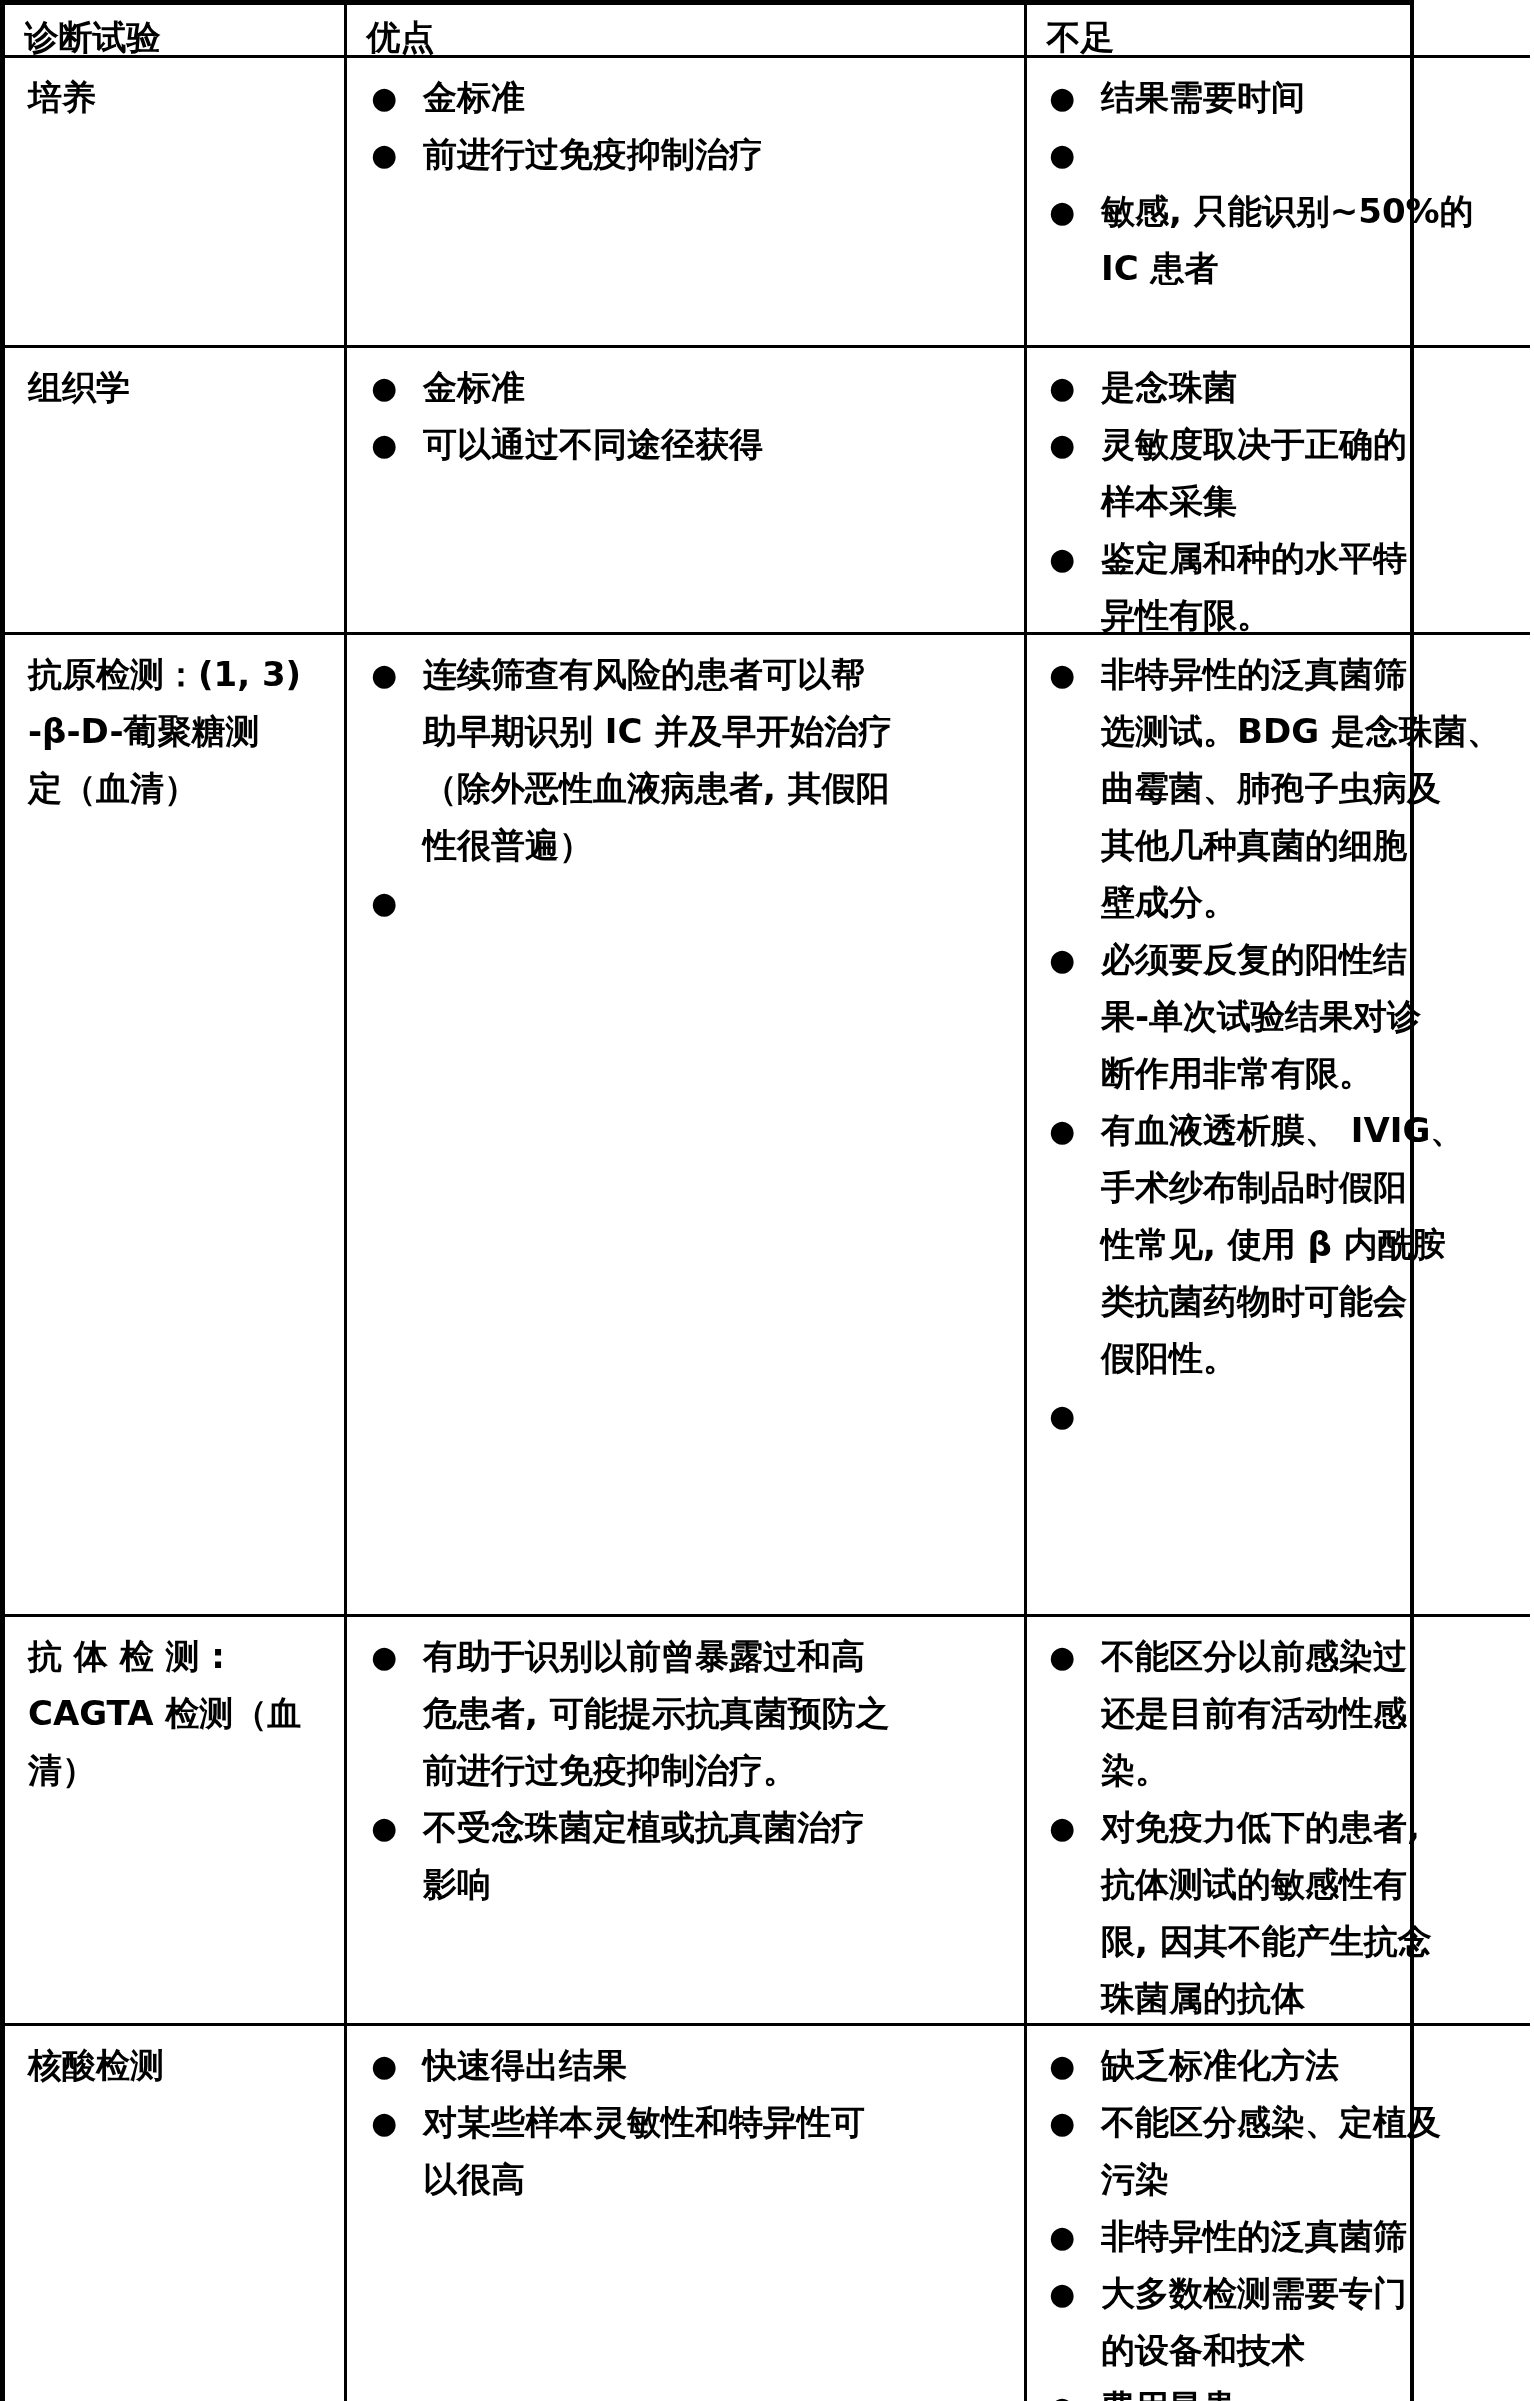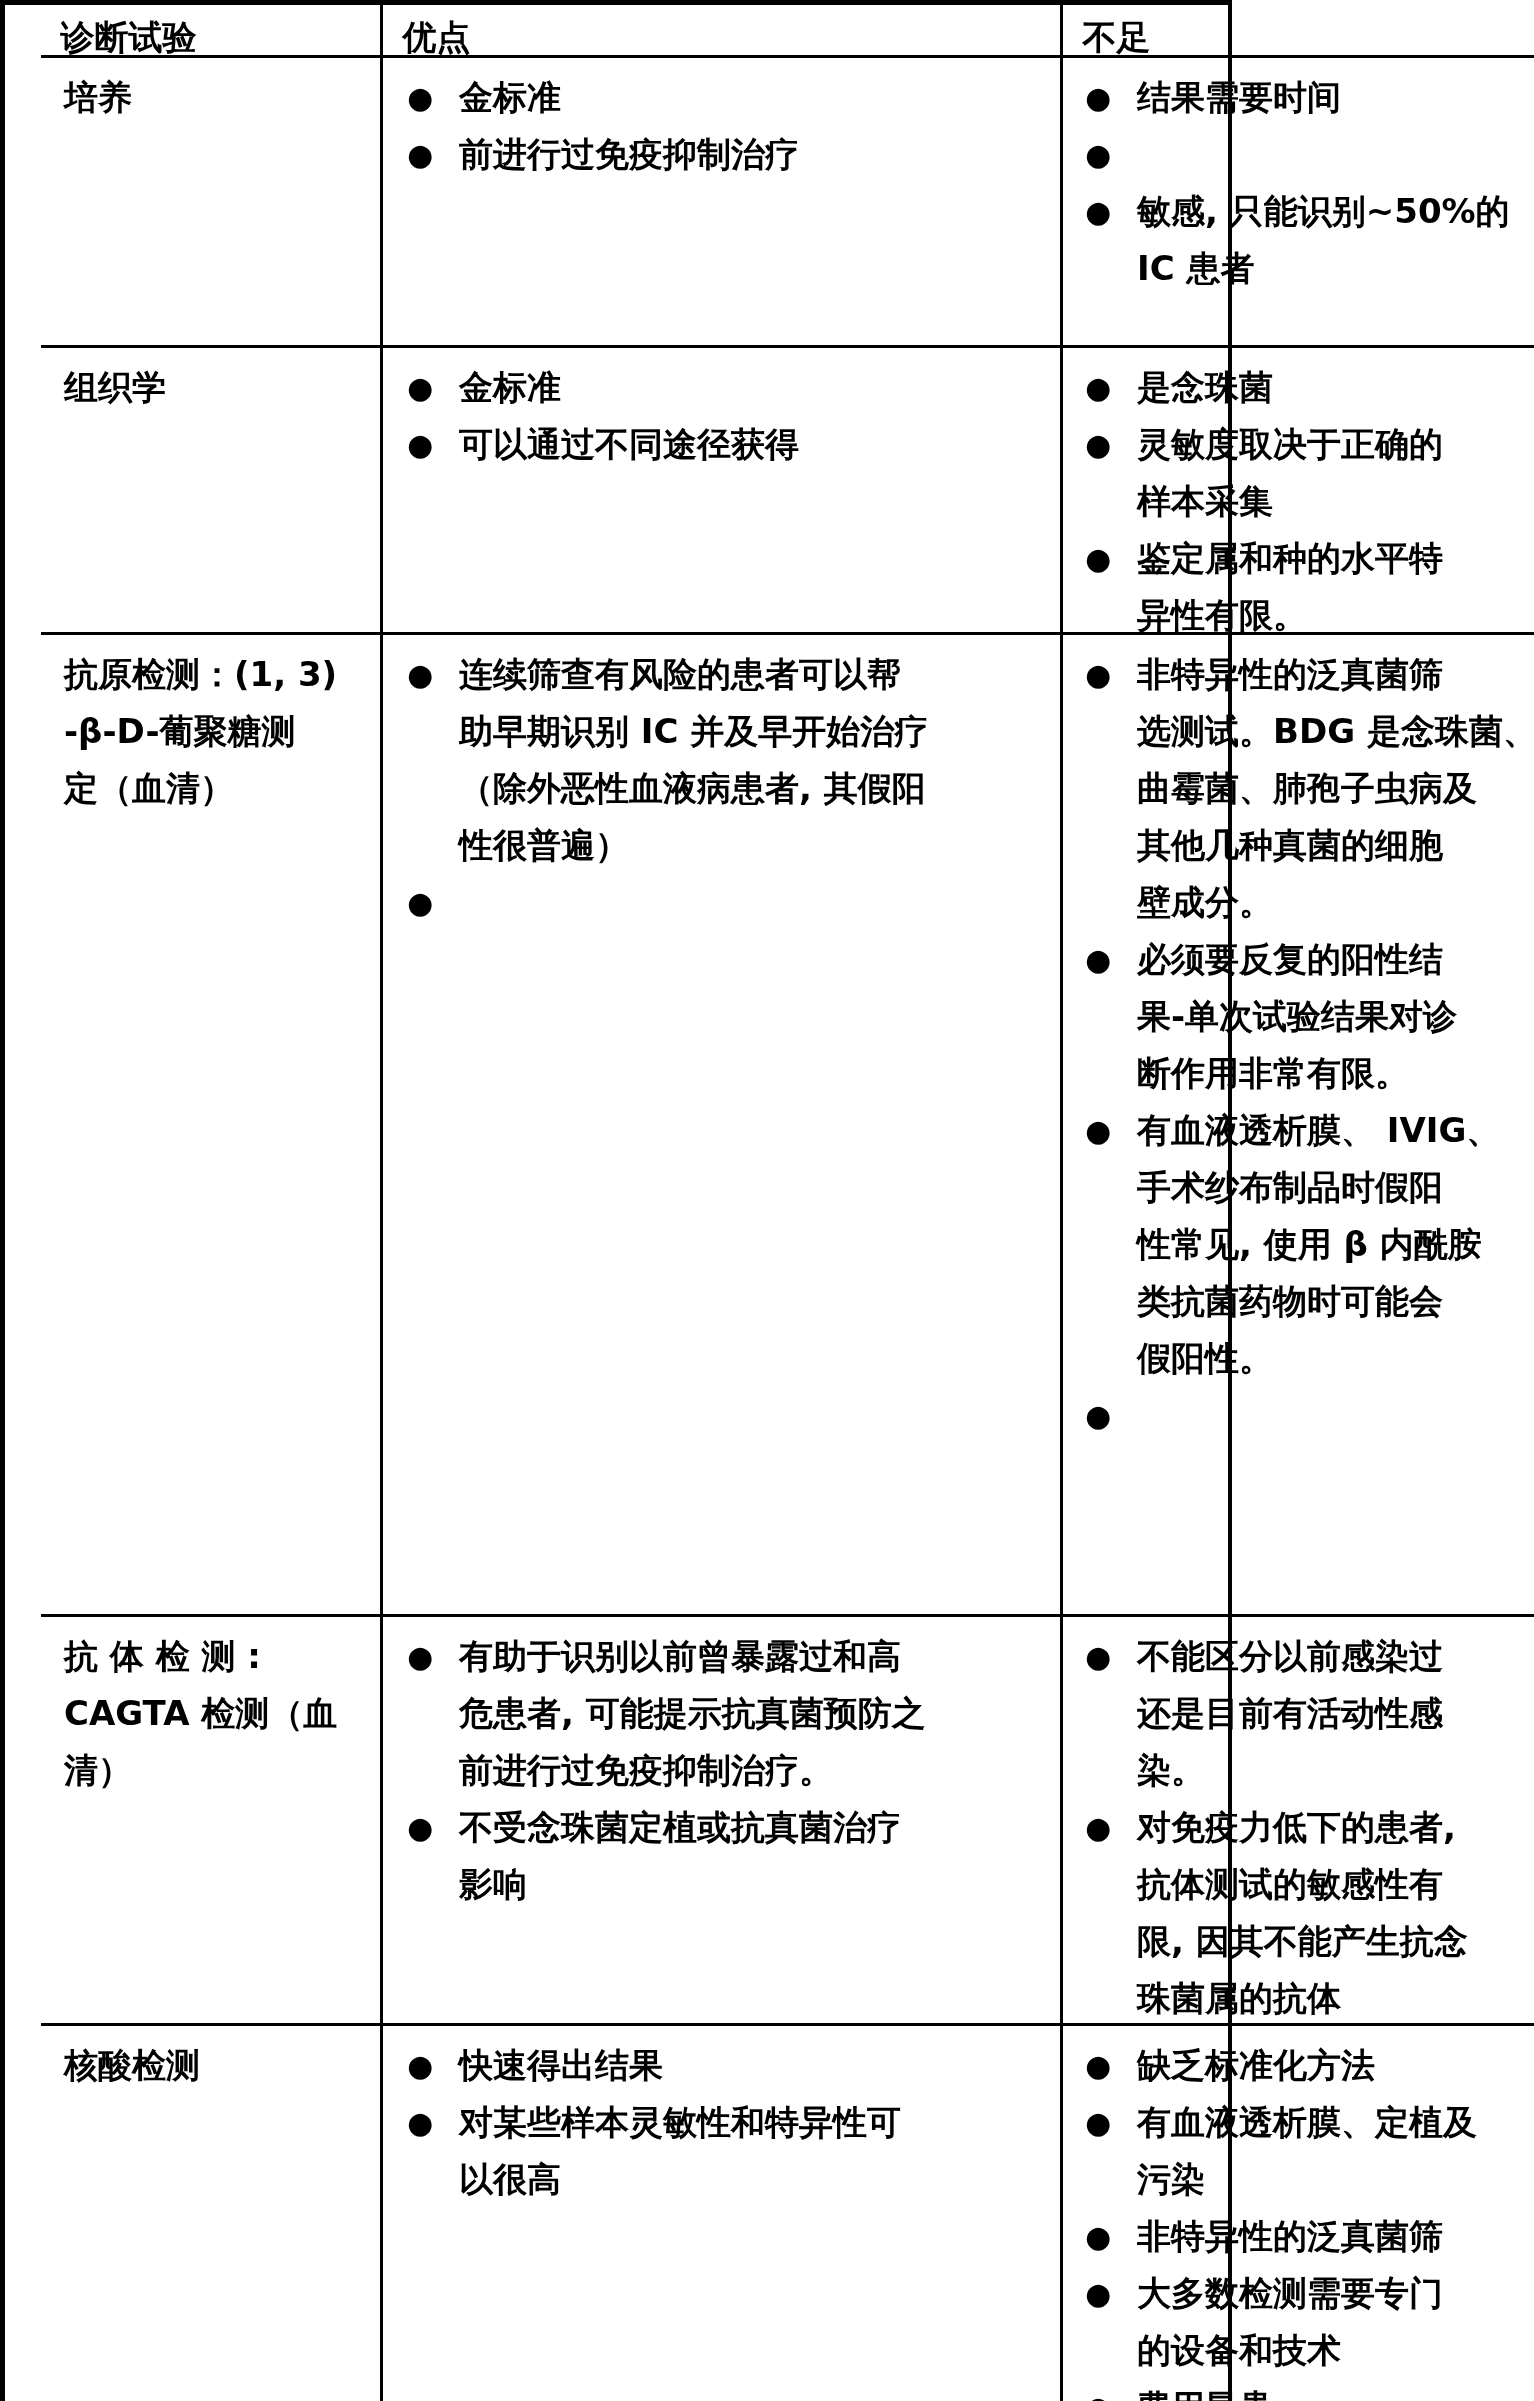--- a/index.html
+++ b/index.html
@@ -7,28 +7,27 @@
     position:relative;
     width:1535px;height:2401px;
     overflow:hidden;
     background:#fff;
     font-family:"DejaVu Sans",sans-serif;
     font-weight:bold;
     color:#000;
   }
   .tbl{
     box-sizing:border-box;
-    width:1232px;height:2401px;
+    width:1414px;height:2401px;
     border-top:5.3px solid #000;
     border-left:5.3px solid #000;
     border-right:4.4px solid #000;
     display:grid;
     grid-template-columns:342px 680px 503px;
     grid-template-rows:53px 290px 287px 982px 409px auto;
-    padding-left:36px;
   }
   .cell{
     box-sizing:border-box;
     overflow:hidden;
     border-bottom:3.5px solid #000;
     font-size:34px;
     line-height:57px;
   }
   .c1,.c2{border-right:3.5px solid #000;}
   .lastrow{border-bottom:none;}
@@ -219,21 +218,21 @@
 以很高</span>
         </div>
     </div>
     <div class="cell c3 listcell lastrow">
       <div class="li">
           <span class="dot">●</span>
           <span class="t">缺乏标准化方法</span>
         </div>
       <div class="li">
           <span class="dot">●</span>
-          <span class="t">有血液透析膜、定植及
+          <span class="t">不能区分感染、定植及
 污染</span>
         </div>
       <div class="li">
           <span class="dot">●</span>
           <span class="t">非特异性的泛真菌筛</span>
         </div>
       <div class="li">
           <span class="dot">●</span>
           <span class="t">大多数检测需要专门
 的设备和技术</span>

